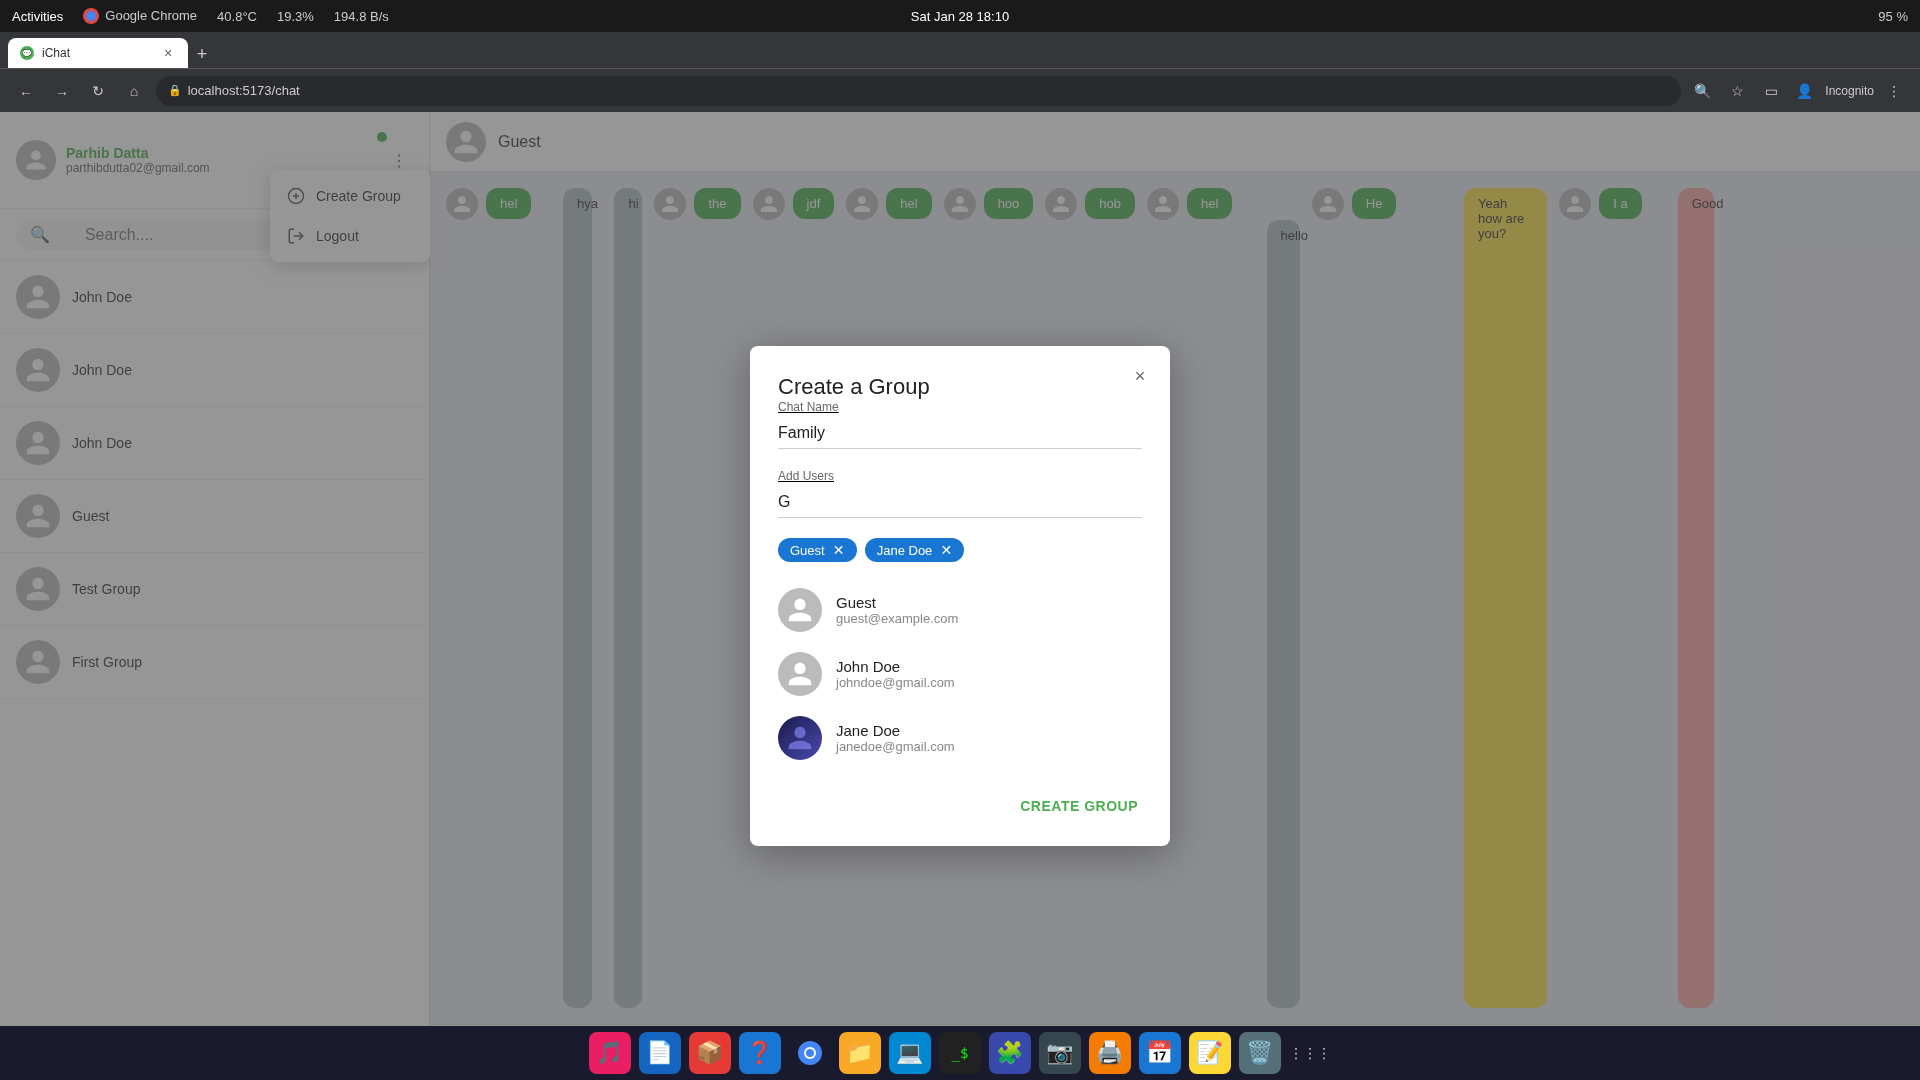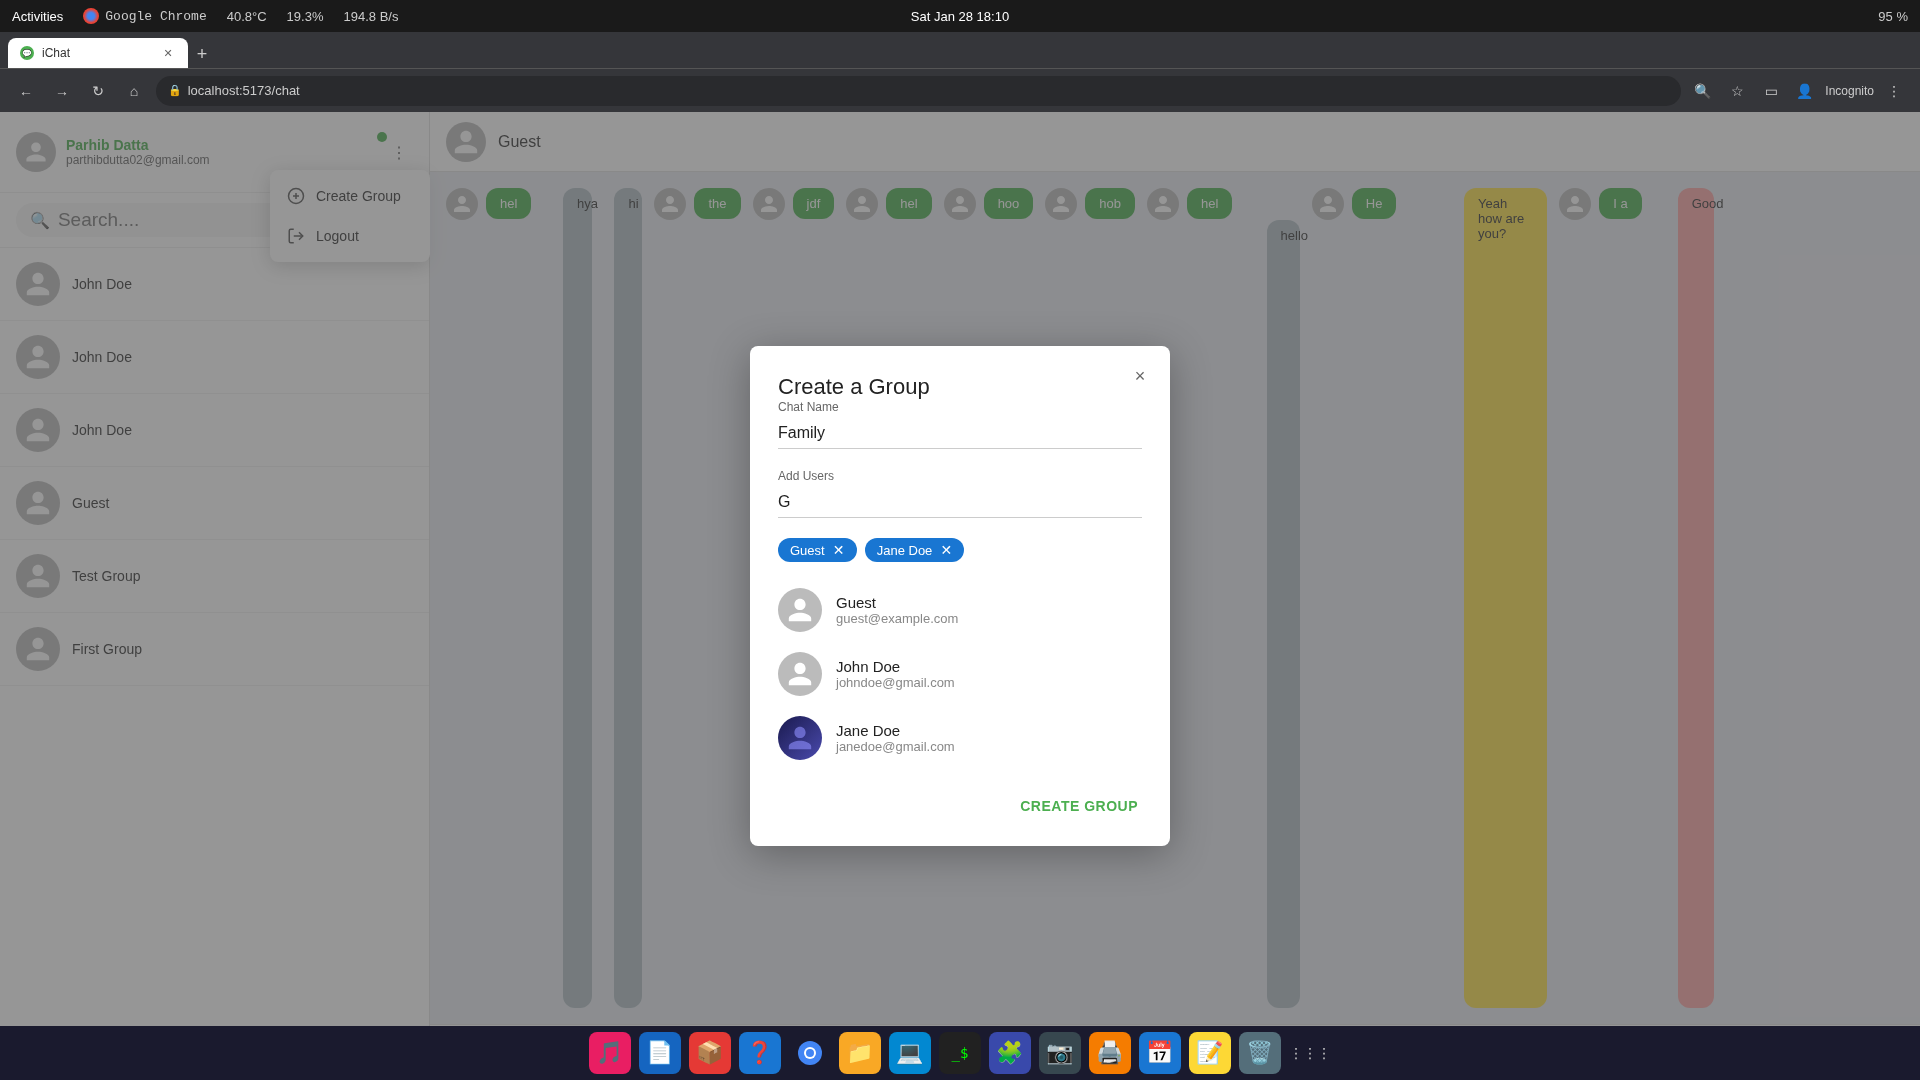--- a/index.html
+++ b/index.html
@@ -13,21 +13,21 @@
       display: flex;
       align-items: center;
       color: #ccc;
       font-size: 13px;
       padding: 0 12px;
       gap: 20px;
       position: relative;
       z-index: 100;
     }
     .os-topbar .activities { color: #fff; font-weight: 500; }
-    .os-topbar .chrome-tab { display: flex; align-items: center; gap: 6px; font-family: Liberation Mono, monospace; }
+    .os-topbar .chrome-tab { display: flex; gap: 6px; }
     .os-topbar .chrome-icon { width: 16px; height: 16px; background: radial-gradient(circle, #4285f4 30%, #ea4335 60%); border-radius: 50%; }
     .os-topbar .time { position: absolute; left: 50%; transform: translateX(-50%); color: #fff; }
     .os-topbar .sys-icons { display: flex; align-items: center; gap: 8px; margin-left: auto; }
 
     
     .browser {
       width: 100%;
       height: 1048px;
       display: flex;
       flex-direction: column;
@@ -93,21 +93,21 @@
     
     .sidebar {
       width: 430px;
       background: #fff;
       border-right: 1px solid #e0e0e0;
       display: flex;
       flex-direction: column;
       opacity: 0.7;
     }
     .sidebar-header {
-      padding: 20px 16px;
+      padding: 28px 16px;
       display: flex;
       align-items: center;
       gap: 10px;
       border-bottom: 1px solid #eee;
       position: relative;
     }
     .user-avatar { width: 40px; height: 40px; border-radius: 50%; background: #bbb; display: flex; align-items: center; justify-content: center; }
     .user-avatar svg { width: 24px; height: 24px; fill: #fff; }
     .user-info { flex: 1; }
     .user-name { font-size: 14px; font-weight: 600; color: #4CAF50; }
@@ -147,23 +147,24 @@
       border-radius: 20px;
       padding: 6px 14px;
       display: flex;
       align-items: center;
       gap: 8px;
     }
     .search-input-wrap input {
       border: none;
       background: transparent;
       outline: none;
-      font-size: 19px;
+      font-size: 16px;
       color: #999;
       width: 100%;
+      margin-left: 27px;
     }
 
     .chat-list { flex: 1; overflow-y: auto; }
     .chat-item {
       display: flex;
       align-items: center;
       padding: 14px 16px;
       gap: 12px;
       border-bottom: 1px solid #f0f0f0;
       cursor: pointer;
@@ -239,21 +240,21 @@
       position: relative;
     }
     .modal-title { font-size: 22px; font-weight: 500; color: #222; }
     .modal-close {
       position: absolute;
       top: 16px; right: 16px;
       width: 28px; height: 28px;
       display: flex; align-items: center; justify-content: center;
       cursor: pointer; color: #666; font-size: 18px; border-radius: 50%;
     }
-    .modal-field { margin-bottom: 20px; }
+    .modal-field { margin-bottom: 20px; text-decoration: underline; }
     .field-label { font-size: 12px; color: #666; margin-bottom: 4px; }
     .field-input {
       width: 100%;
       border: none;
       border-bottom: 1px solid #ccc;
       padding: 6px 0;
       font-size: 16px;
       color: #222;
       outline: none;
     }

